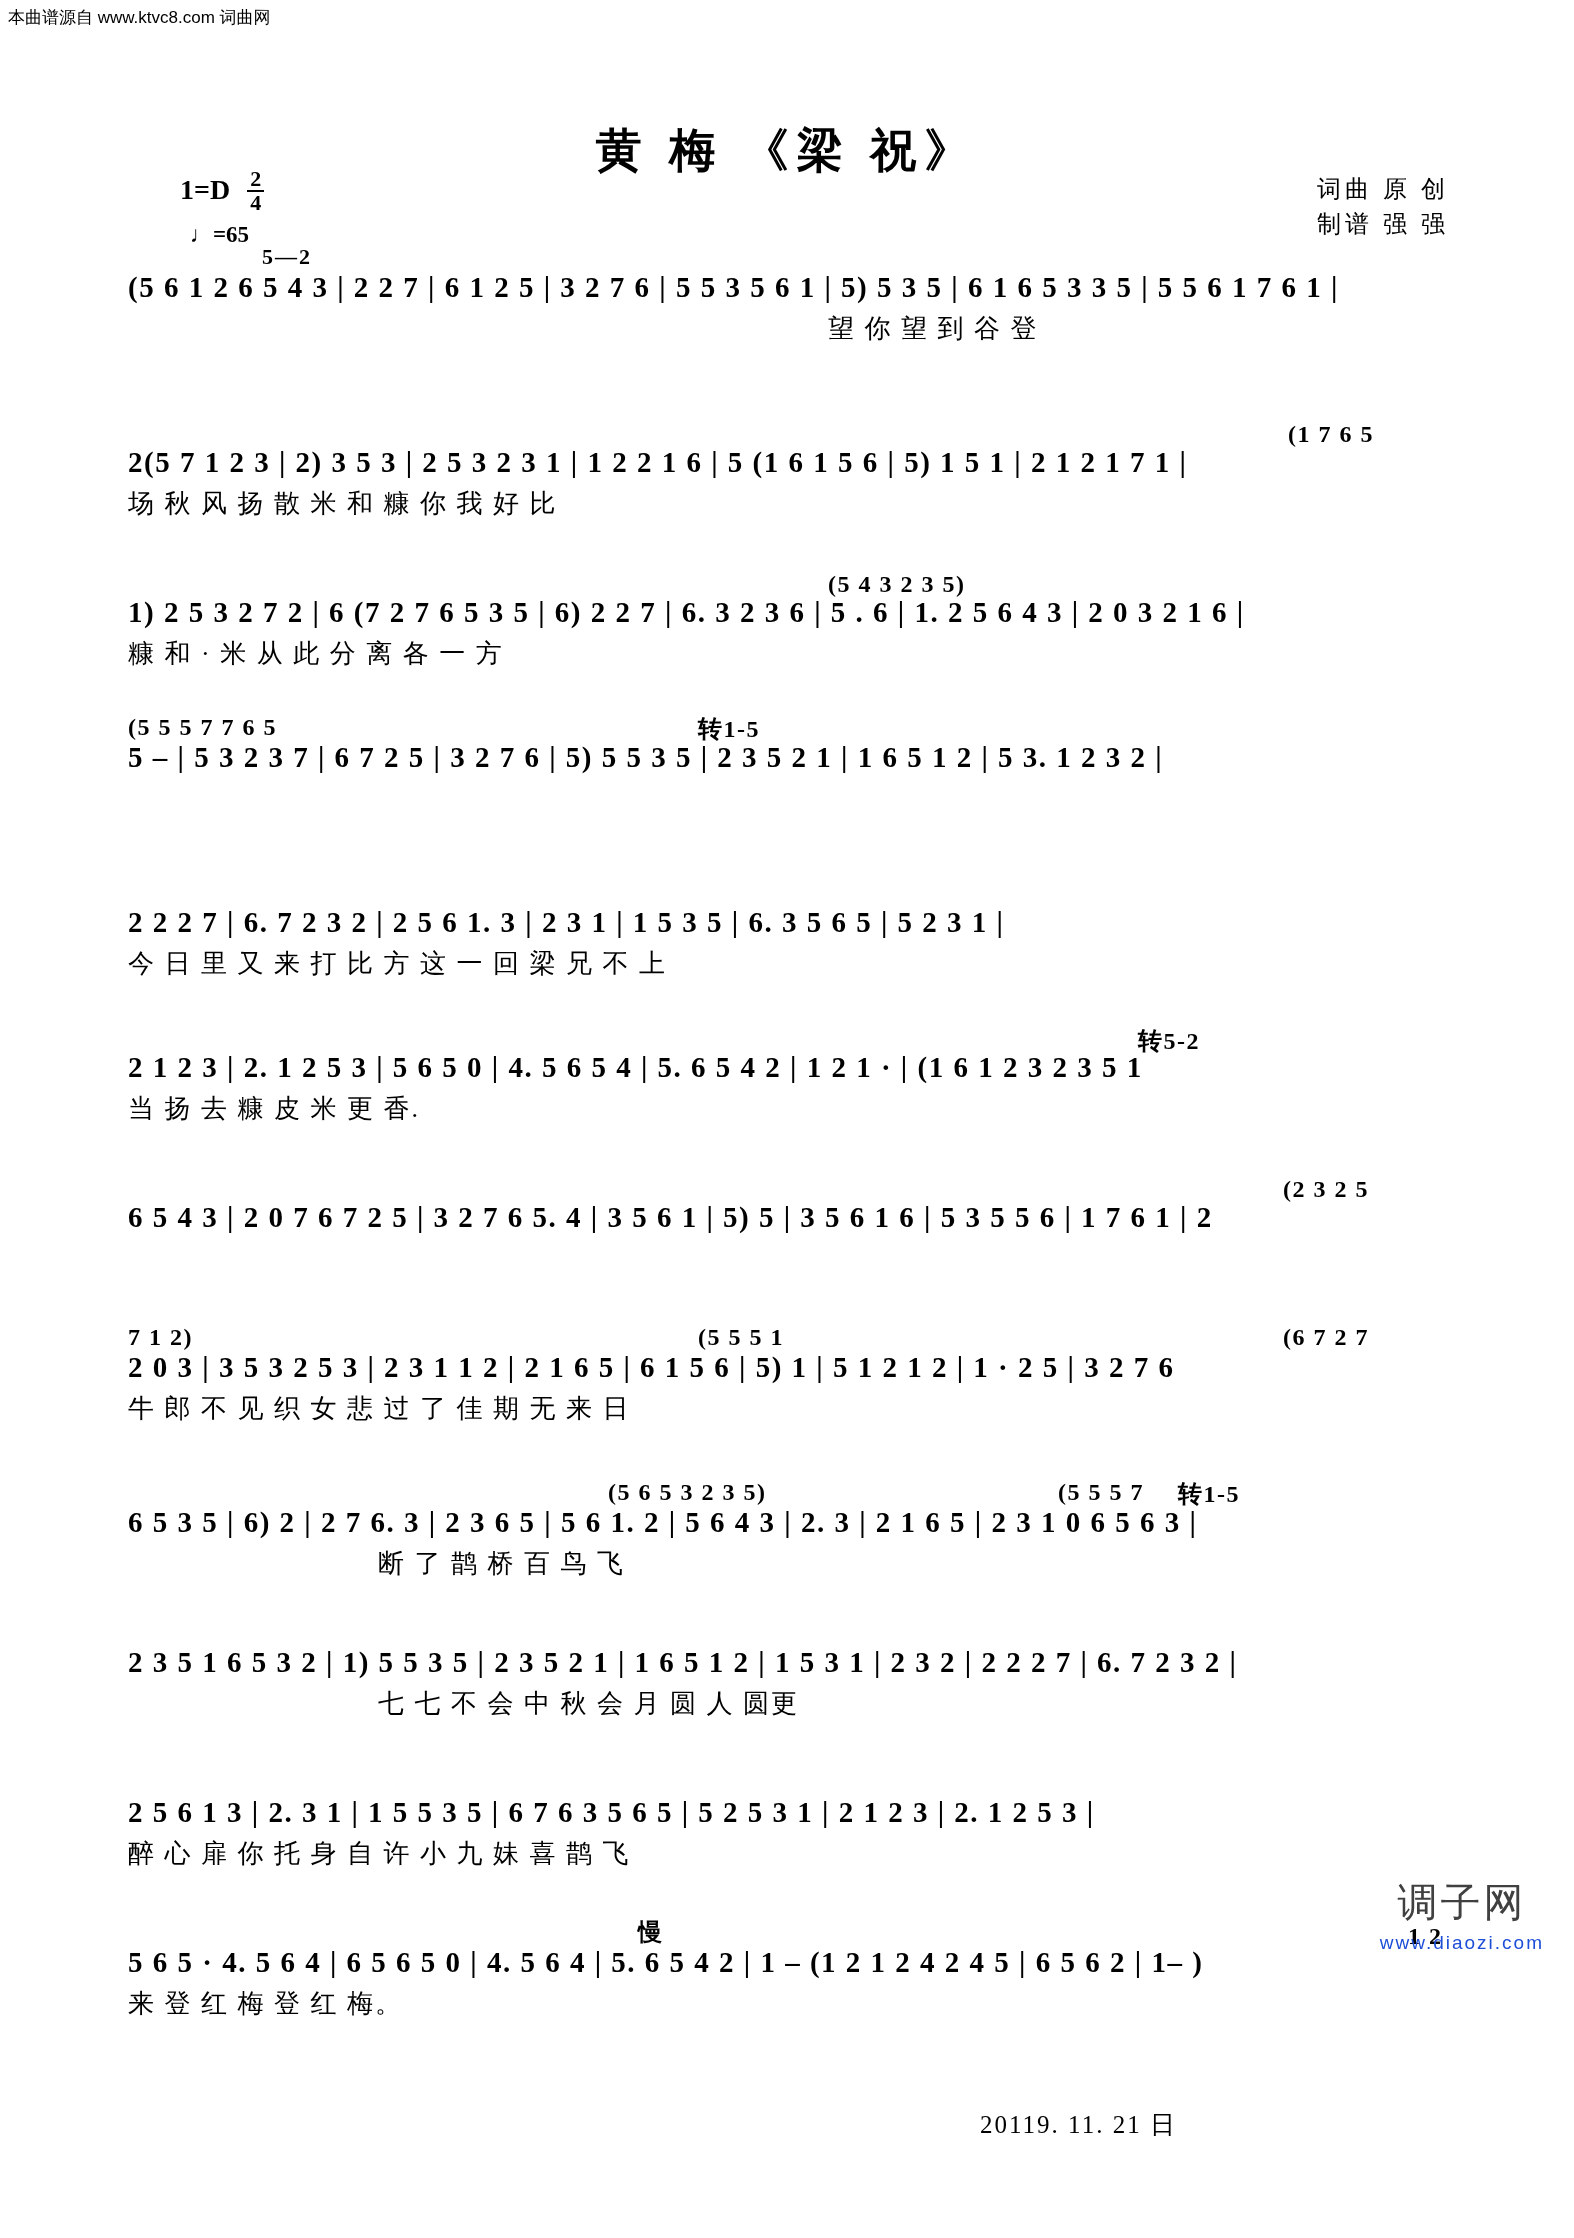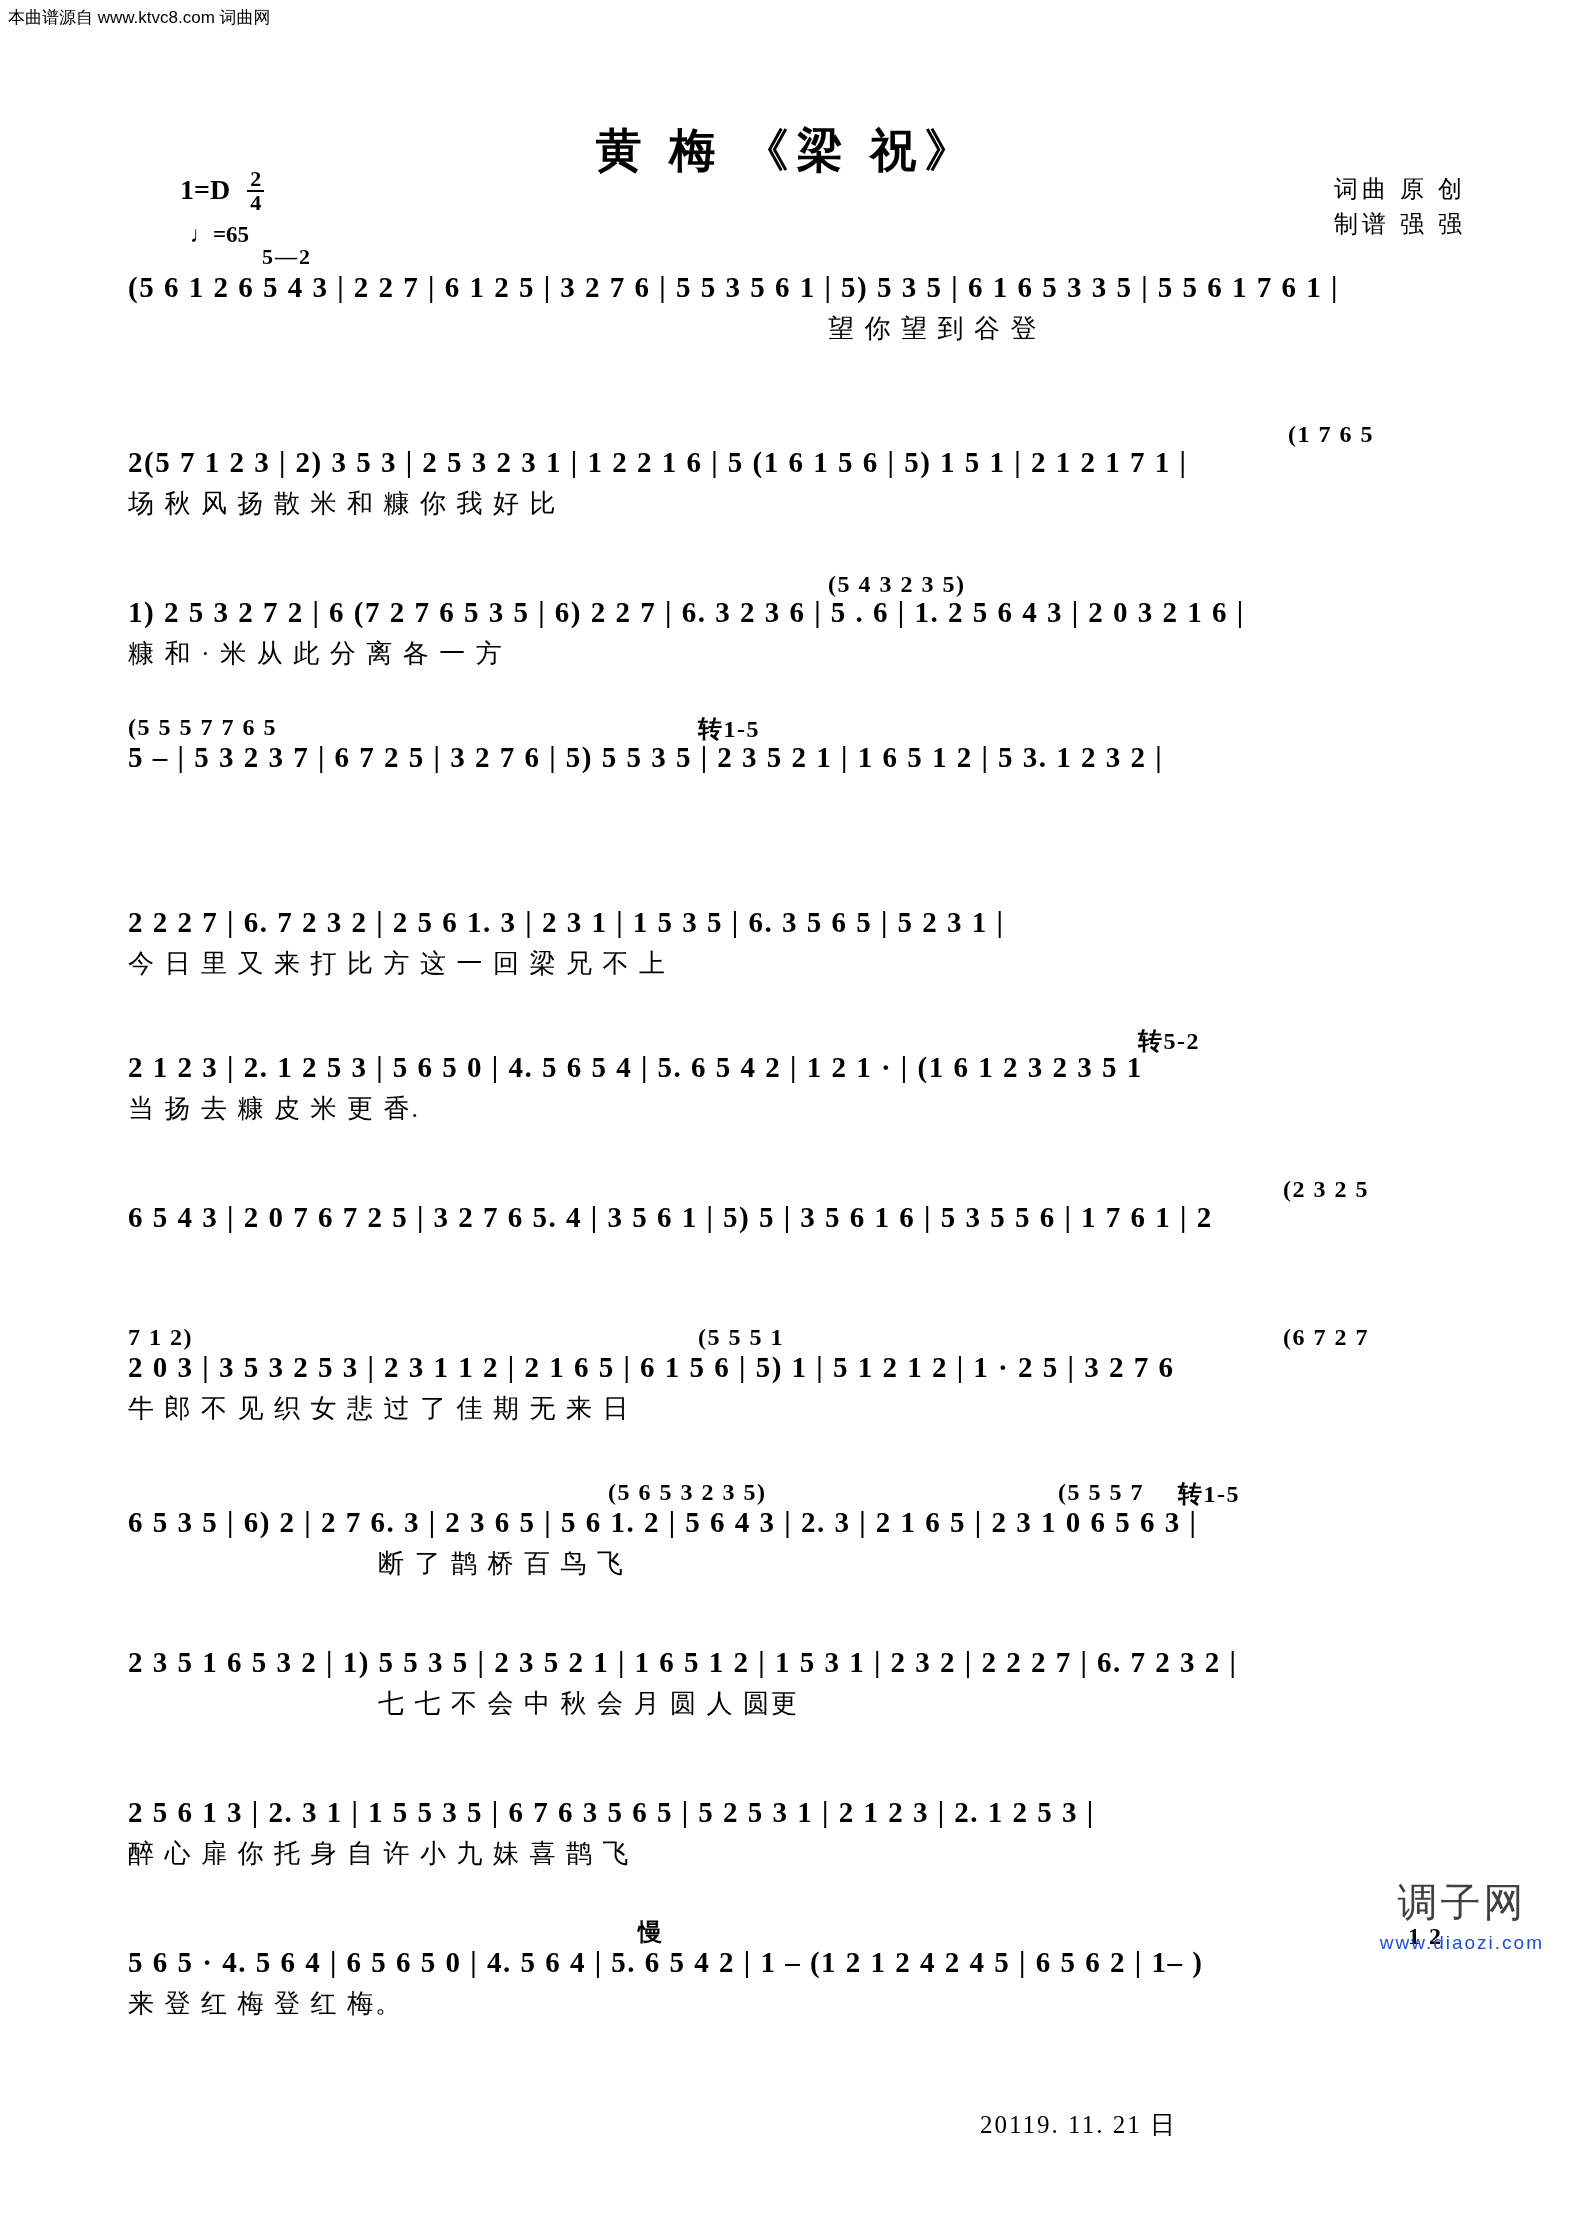--- a/index.html
+++ b/index.html
@@ -93,21 +93,21 @@
     position: absolute;
     left: 262px;
     top: 244px;
     font-size: 22px;
     font-weight: bold;
     letter-spacing: 2px;
   }
   
   .authors {
     position: absolute;
-    right: 108px;
+    right: 125px;
     top: 172px;
     font-size: 24px;
     line-height: 1.45;
     text-align: right;
     letter-spacing: 4px;
     white-space: nowrap;
   }
   
   .date-line {
     position: absolute;

